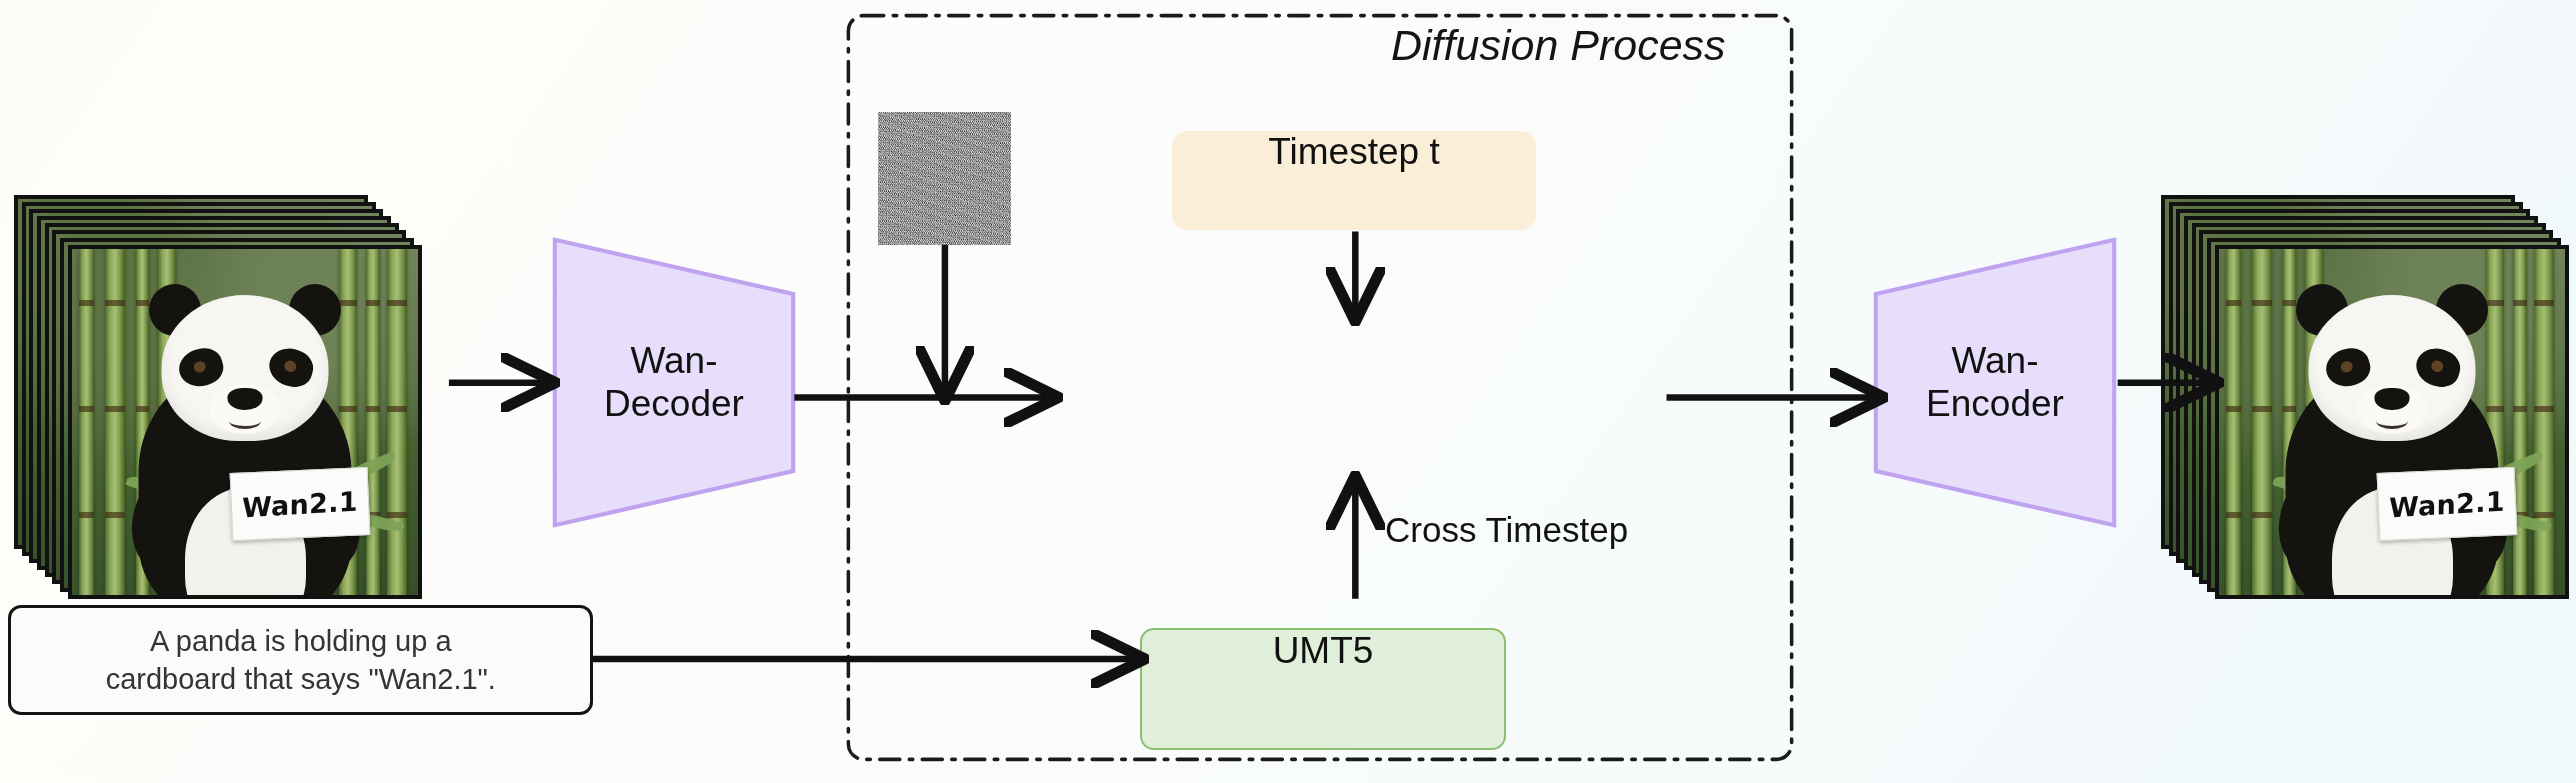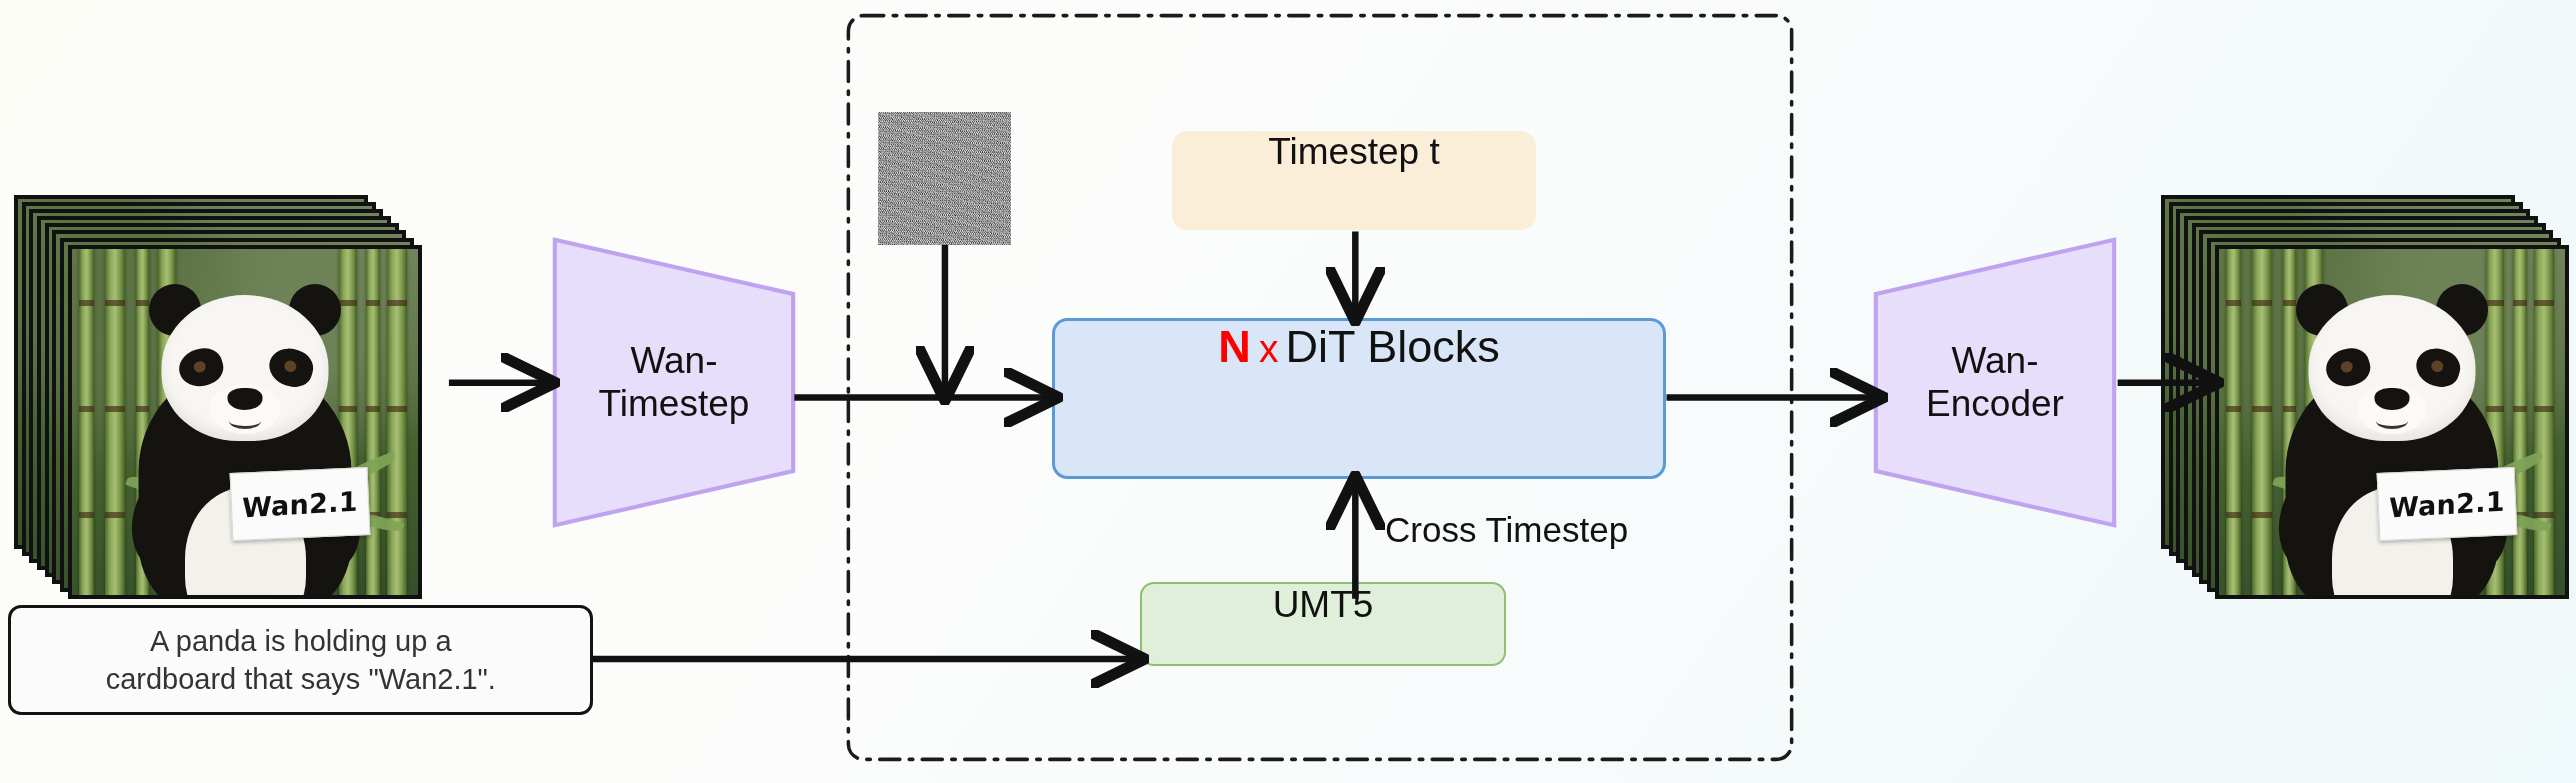--- a/index.html
+++ b/index.html
@@ -142,21 +142,21 @@
     font-size:37px;color:#111;
   }
   #dit-box{
     left:1052px;top:318px;width:614px;height:161px;
     background:#d8e6f8;border:3px solid #5b9bd5;border-radius:15.4px;
     font-size:45px;color:#111;
   }
   #dit-box .n{color:#ff0000;font-weight:700;}
   #dit-box .x{color:#ff0000;font-weight:400;font-size:39px;}
   #umt5-box{
-    left:1140px;top:582px;width:366px;height:84px;
+    left:1140px;top:628px;width:366px;height:122px;
     background:#e0efd9;border:2.4px solid #8cbf6e;border-radius:14px;
     font-size:37px;color:#111;
   }
   #diffusion-dashdot{
     left:846px;top:13px;width:948px;height:749px;
     pointer-events:none;
   }
   #diffusion-label{
     left:1391px;top:20.7px;
     font-size:43px;font-style:italic;color:#141414;
@@ -264,39 +264,37 @@
       <span>cardboard that says "Wan2.1".</span>
     </div>
   </div>
 
   <div class="trap" id="encoder-trap" style="left:550px;top:235px;width:248px;height:295px;">
     <svg width="248" height="295" viewBox="0 0 420 500">
       <polygon points="8,8 412,100 412,400 8,492" fill="#e6defa" stroke="#c0a3f0" stroke-width="7"></polygon>
     </svg>
     <div class="lbl">
       <span>Wan-</span>
-      <span>Timestep</span>
+      <span>Decoder</span>
     </div>
   </div>
 
   <svg id="diffusion-dashdot" class="abs" width="948" height="749" viewBox="0 0 1606 1268">
     <rect x="4" y="4" width="1598" height="1260" rx="26" ry="26" fill="none" stroke="#1b1b1b" stroke-width="6" stroke-dasharray="34 16 6 16" stroke-linecap="round"></rect>
   </svg>
+  <div class="abs" id="diffusion-label">Diffusion Process</div>
 
   <div class="abs" id="noise-patch">
     <div class="grain"></div>
   </div>
 
   <div class="box abs" id="timestep-box">
     <span>Timestep t</span>
   </div>
 
-  <div class="box abs" id="dit-box">
-    <span><span class="n">N</span><span class="x" style="padding:0 7px 0 8.3px;">x</span><span>DiT Blocks</span></span>
-  </div>
 
   <div class="box abs" id="umt5-box">
     <span>UMT5</span>
   </div>
 
   <div class="abs" id="cross-attn-label">Cross Timestep</div>
 
   <div class="trap" id="decoder-trap" style="left:1871px;top:235px;width:248px;height:295px;">
     <svg width="248" height="295" viewBox="0 0 420 500">
       <polygon points="8,100 412,8 412,492 8,400" fill="#e6defa" stroke="#c0a3f0" stroke-width="7"></polygon>

